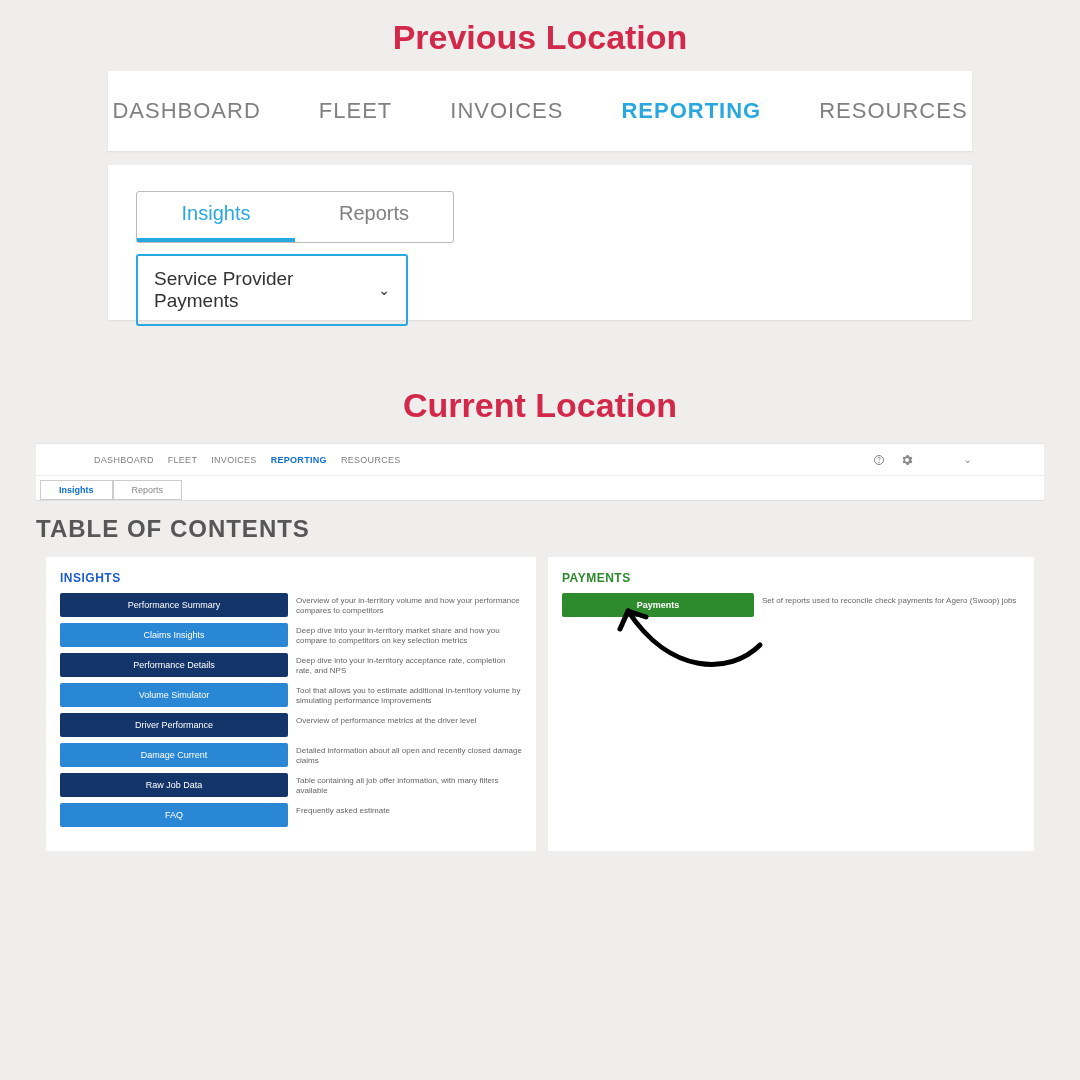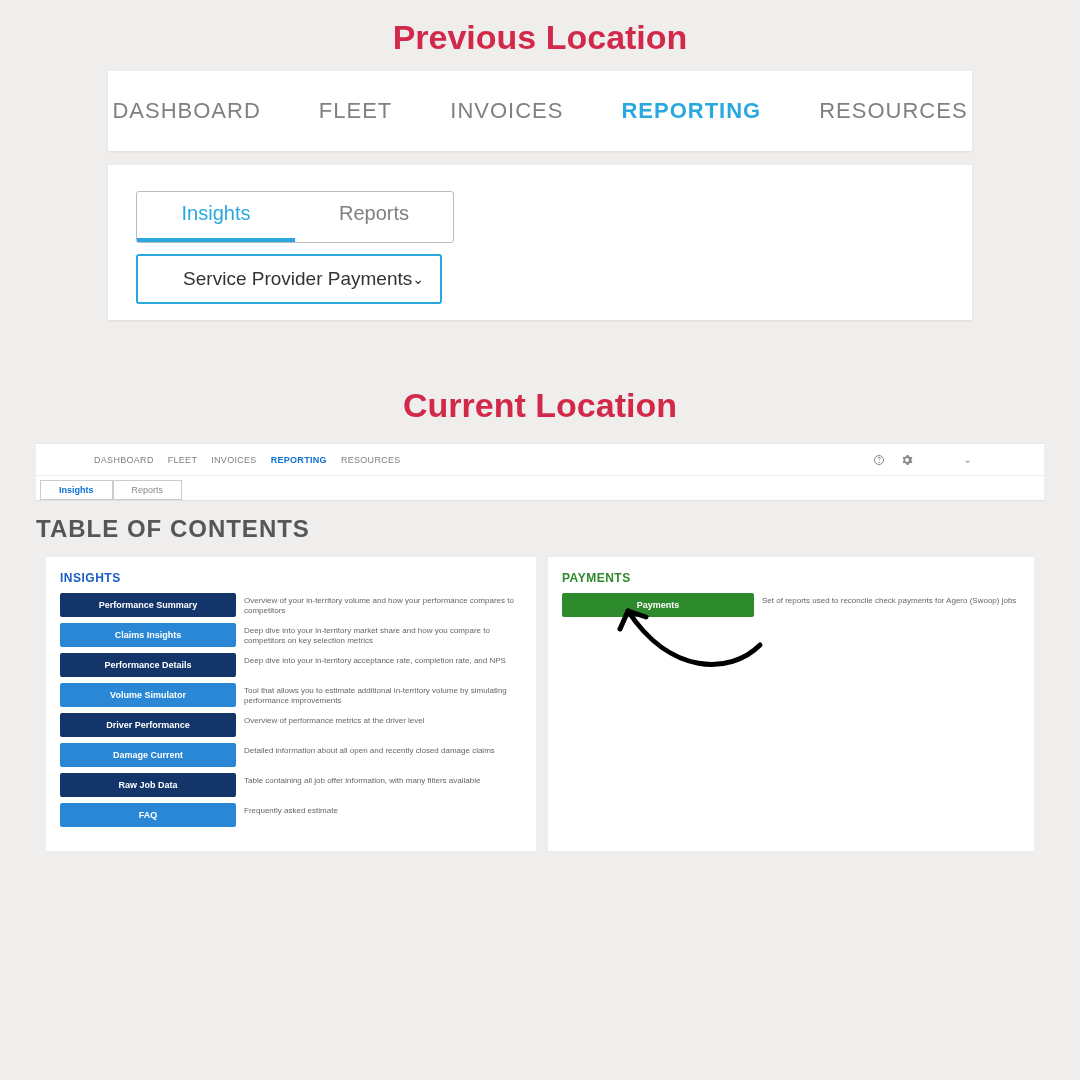--- a/index.html
+++ b/index.html
@@ -20,22 +20,22 @@
 .panel-prev-top .nav-item.active { color: #29a8df; font-weight: 600; }
 
 .panel-prev-bottom {
   background: #fff; width: 864px; margin: 14px auto 0 auto; height: 155px; padding: 26px 28px;
   box-shadow: 0 1px 2px rgba(0,0,0,0.08);
 }
 .subtabs { display: flex; border: 1px solid #bbb; border-radius: 3px; width: 318px; }
 .subtab { flex: 1; text-align: center; padding: 10px 0 13px 0; font-size: 20px; color: #808080; }
 .subtab.active { color: #29a8df; border-bottom: 4px solid #29a8df; }
 .select-box {
-  display: flex; align-items: center; justify-content: flex-end;
-  border: 2px solid #29a8df; border-radius: 3px; width: 306px; margin-top: 11px; padding: 12px 16px;
+  display: flex; align-items: center; justify-content: space-between;
+  border: 2px solid #29a8df; border-radius: 3px; width: 272px; margin-top: 11px; padding: 12px 16px;
   font-size: 19px; color: #333;
 }
 .select-box .caret { font-size: 14px; color: #333; }
 
 
 .curr-title { margin-top: 66px; }
 .app-shell {
   width: 1008px; margin: 18px auto 0 auto; background: #f0eded; position: relative;
 }
 .app-top {
@@ -59,21 +59,21 @@
 .card-row { display: flex; gap: 12px; padding: 0 10px; }
 .card { background: #fff; padding: 14px 14px 18px 14px; }
 .card-left { width: 490px; }
 .card-right { flex: 1; position: relative; }
 .card-heading { font-size: 12px; font-weight: 700; letter-spacing: 0.5px; margin-bottom: 8px; }
 .card-left .card-heading { color: #1d5ccb; }
 .card-right .card-heading { color: #2d8a2d; }
 
 .item-row { display: flex; align-items: flex-start; gap: 8px; margin-bottom: 6px; }
 .item-btn {
-  width: 176px; text-align: center; font-size: 9px; font-weight: 700; color: #fff;
+  width: 228px; text-align: center; font-size: 9px; font-weight: 400; color: #fff;
   padding: 7px 4px; border-radius: 2px;
 }
 .dark { background: #14356a; }
 .light { background: #2a87d6; }
 .item-desc { font-size: 8px; color: #666; flex: 1; padding-top: 3px; line-height: 1.3; }
 
 .pay-btn {
   width: 192px; text-align: center; font-size: 9px; font-weight: 700; color: #fff;
   padding: 7px 4px; border-radius: 2px; background: #2d8a2d;
 }

